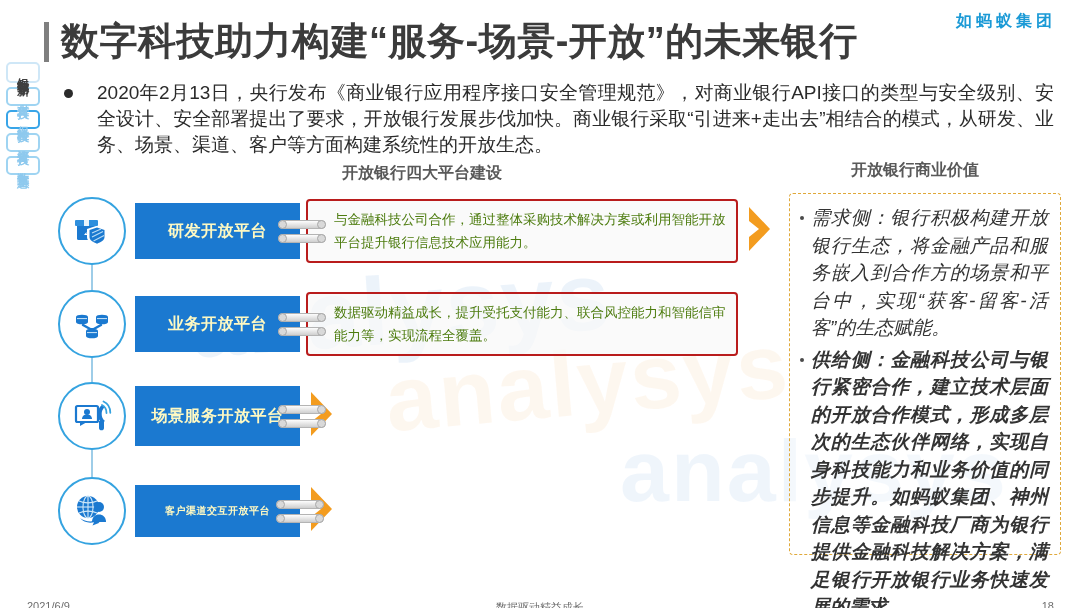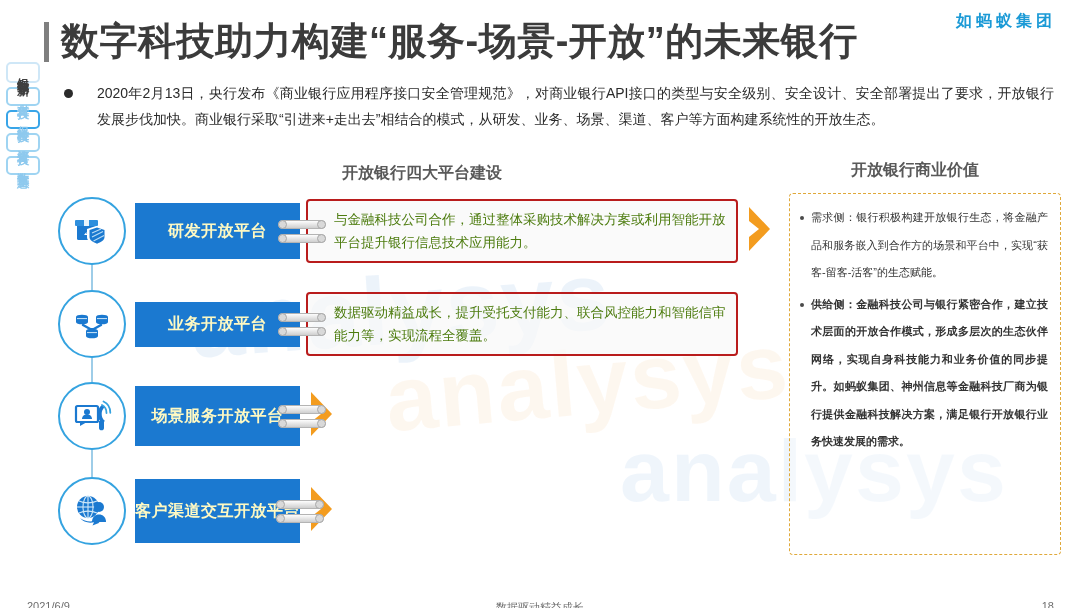--- a/index.html
+++ b/index.html
@@ -54,21 +54,21 @@
   .tab.active span{color:#3f3f3f;}
   .tab.hl{border-color:#39a5e8;}
 
   
   .intro{position:absolute;left:64px;top:80px;width:990px;display:flex;z-index:3;}
   .bullet-dot{
     width:9px;height:9px;border-radius:50%;background:#2b2b2b;
     margin-top:9px;margin-right:24px;flex:none;
   }
   .intro-text{
-    font-size:14px;line-height:26px;color:#2b2b2b;text-align:justify;
+    font-size:19px;line-height:26px;color:#2b2b2b;text-align:justify;
   }
 
   
   .col-head{
     position:absolute;font-size:16px;font-weight:700;color:#595959;z-index:3;
   }
   .col-head-left{left:342px;top:163px;}
   .col-head-right{left:851px;top:160px;}
 
   
@@ -85,23 +85,23 @@
     width:64px;height:64px;border-radius:50%;border:2px solid #35a3e0;
     background:#fff;display:flex;align-items:center;justify-content:center;
     flex:none;position:relative;z-index:2;
   }
   .label-box{
     background:#1b79d0;color:#fef9c3;font-size:16px;font-weight:700;
     display:flex;align-items:center;justify-content:center;
     margin-left:9px;flex:none;letter-spacing:.5px;
   }
   .lb1{width:165px;height:56px;}
-  .lb2{width:165px;height:45px;}
+  .lb2{width:165px;height:56px;}
   .lb3{width:165px;height:60px;}
-  .lb4{width:165px;height:64px;font-size:16px;}
+  .lb4{width:165px;height:52px;font-size:10px;}
 
   .connector{
     position:absolute;width:52px;height:34px;z-index:5;pointer-events:none;
   }
   .link{
     position:absolute;width:48px;height:9px;background:linear-gradient(#fdfdfd,#cfcfcf);
     border-radius:5px;border:1px solid #b4b4b4;box-sizing:border-box;
   }
   .link:before,.link:after{
     content:"";position:absolute;width:9px;height:9px;border-radius:50%;
@@ -127,21 +127,21 @@
   .value-panel{
     position:absolute;left:789px;top:193px;width:272px;height:362px;
     border:1px dashed #e0a93a;border-radius:4px;box-sizing:border-box;
     padding:10px 12px 10px 10px;z-index:3;background:rgba(255,255,255,.35);
   }
   .v-item{display:flex;margin-bottom:4px;}
   .v-dot{
     width:4px;height:4px;border-radius:50%;background:#4a4a4a;
     margin-top:12px;margin-right:7px;flex:none;
   }
-  .v-text{font-size:11px;line-height:27.5px;color:#333;text-align:justify;}
+  .v-text{font-size:19px;line-height:27.5px;color:#333;text-align:justify;font-style:italic;}
   .v-text.bold{font-weight:700;}
 
   
   .footer{position:absolute;left:0;bottom:8px;width:1080px;z-index:3;}
   .foot-date{position:absolute;left:27px;font-size:11px;color:#6d6d6d;}
   .foot-mid{position:absolute;left:0;width:1080px;text-align:center;font-size:11px;color:#6d6d6d;}
   .foot-page{position:absolute;right:26px;font-size:11px;color:#6d6d6d;}
 </style>
 </head>
 <body>

